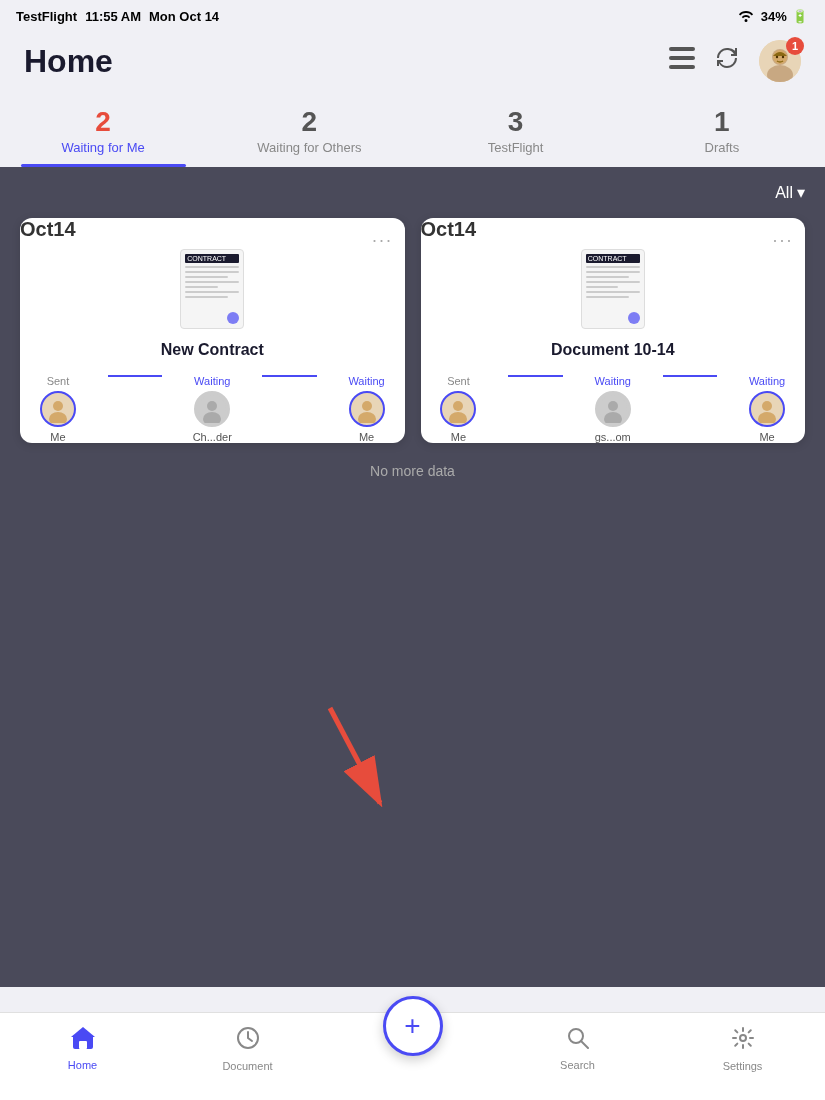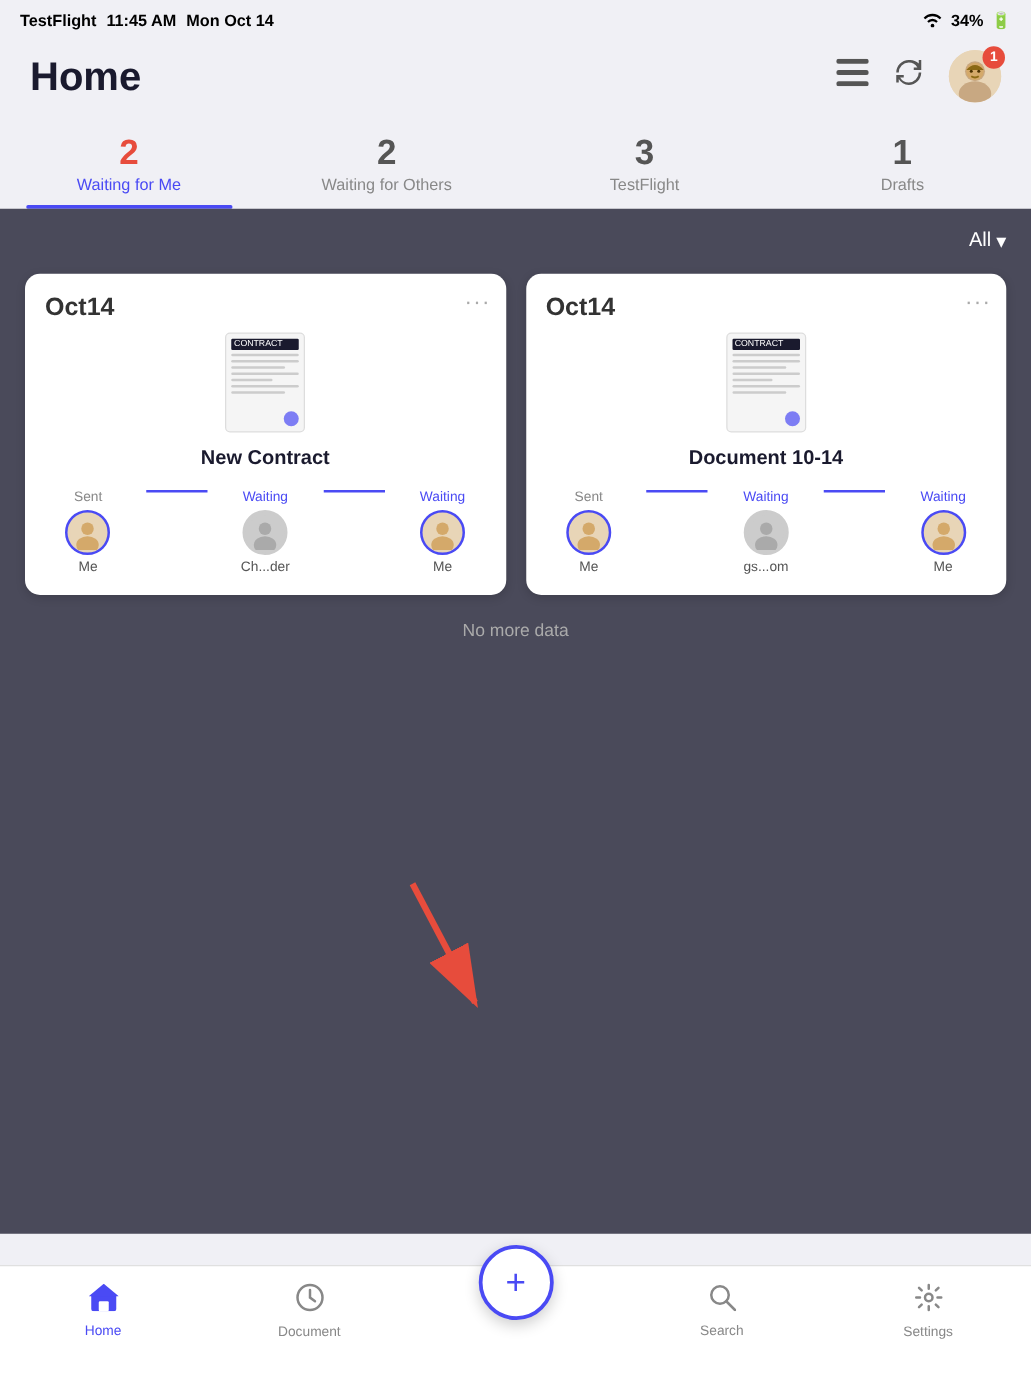--- a/index.html
+++ b/index.html
@@ -163,21 +163,20 @@
     
     .cards-grid {
       display: grid;
       grid-template-columns: 1fr 1fr;
       gap: 16px;
     }
 
     .card {
       background: #fff;
       border-radius: 12px;
-      padding: 16px;
       position: relative;
       box-shadow: 0 2px 8px rgba(0,0,0,0.15);
     }
 
     .card-date {
       font-size: 12px;
       color: #888;
       margin-bottom: 8px;
     }
     .card-date span {
@@ -361,21 +360,21 @@
       font-weight: 300;
       line-height: 1;
     }
   </style>
 </head>
 <body>
 
 <div class="status-bar">
   <div class="status-left">
     <span>TestFlight</span>
-    <span>11:45 AM</span>
+    <span>11:55 AM</span>
     <span>Mon Oct 14</span>
   </div>
   <div class="status-right">
     <span>
       <svg width="18" height="14" viewBox="0 0 18 14">
           <path d="M9 11a1.5 1.5 0 110 3 1.5 1.5 0 010-3zm0-4a5.5 5.5 0 014.243 2L12 10.2A3.5 3.5 0 009 9a3.5 3.5 0 00-3 1.2L4.757 9A5.5 5.5 0 019 7zm0-4a9.5 9.5 0 017.07 3.172L14.84 7.4A7.5 7.5 0 009 5a7.5 7.5 0 00-5.84 2.4L1.93 6.172A9.5 9.5 0 019 3z" fill="#000"></path>
         </svg>
     </span>
     <span>34%</span>
     <span>🔋</span>

